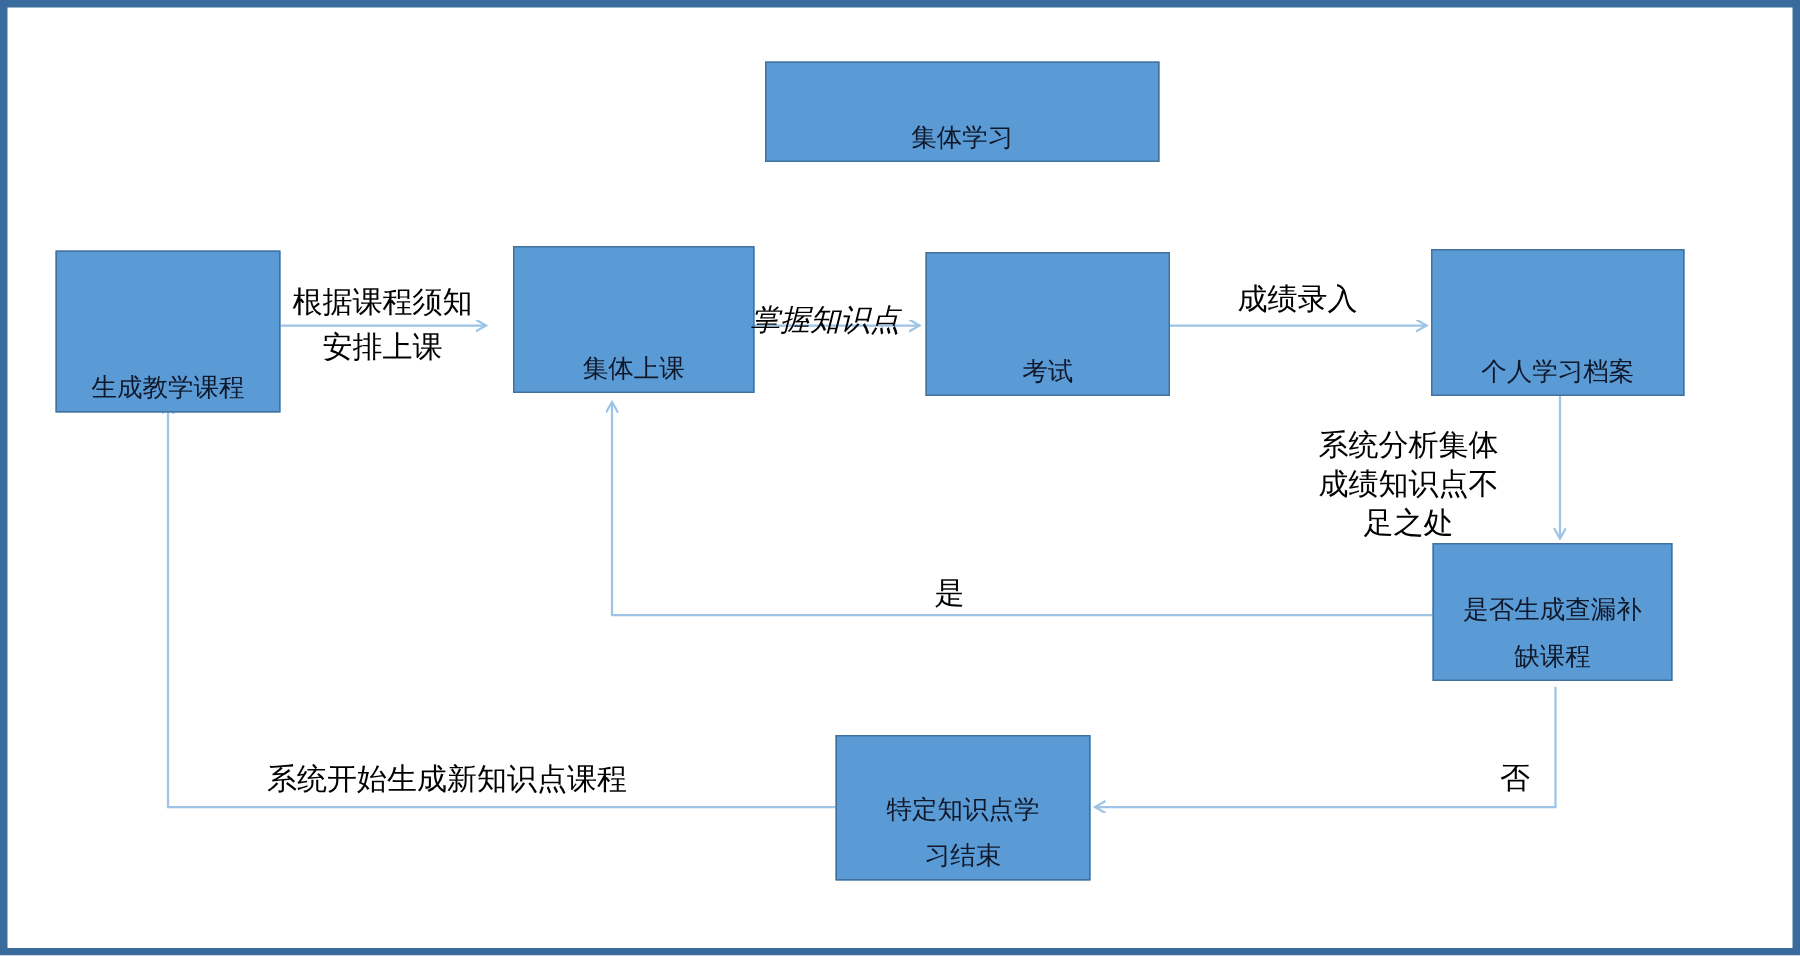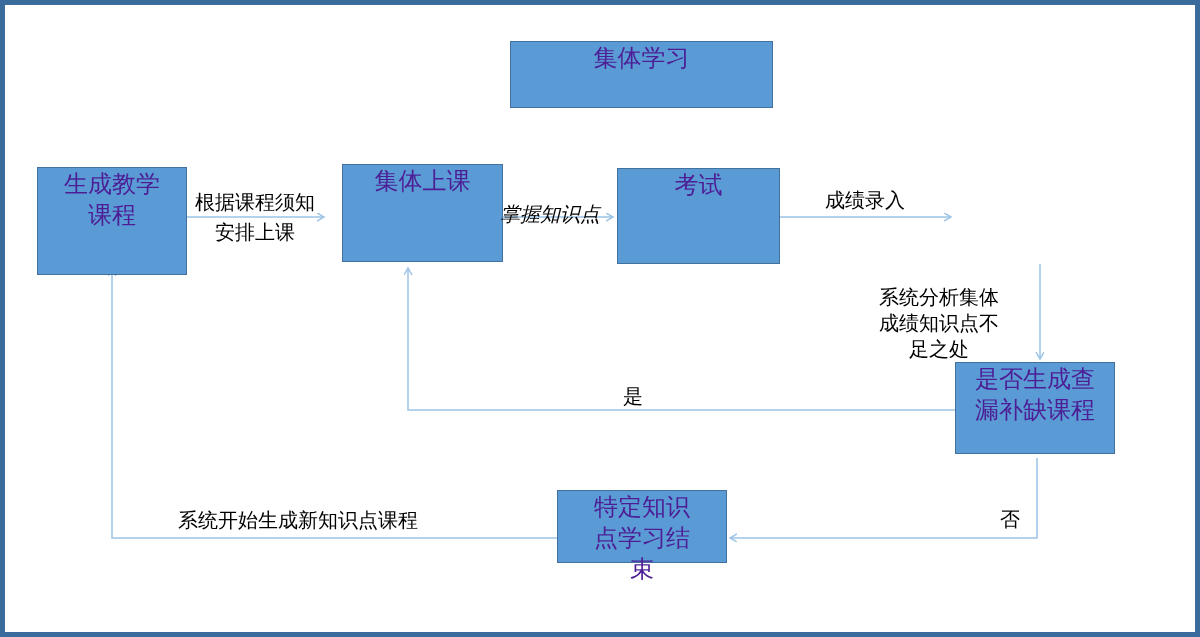--- a/index.html
+++ b/index.html
@@ -17,36 +17,36 @@
     position: absolute;
     left: 0; top: 0;
     width: 1190px; height: 627px;
     pointer-events: none;
   }
   .node {
     position: absolute;
     box-sizing: border-box;
     background: #5b9bd5;
     border: 1.5px solid #41719c;
-    color: #4c1d95;
-    font-size: 24px;
+    color: #0f172a;
+    font-size: 17px;
     line-height: 31px;
     display: flex;
-    align-items: flex-start;
+    align-items: flex-end;
     justify-content: center;
     text-align: center;
   }
   .node .inner { width: 100%; }
   #node-collective-learning { left: 505px; top: 36px;  width: 263px; height: 67px; }
   #node-generate-courses    { left: 32px;  top: 162px; width: 150px; height: 108px; padding: 0 17px; }
   #node-collective-class    { left: 321px; top: 159px; width: 161px; height: 98px; margin-left: 16px; }
   #node-exam                { left: 612px; top: 163px; width: 163px; height: 96px; }
   #node-personal-file       { left: 949px; top: 161px; width: 169px; height: 98px; }
   #node-gap-decision        { left: 950px; top: 357px; width: 160px; height: 92px; padding: 0 12px; }
-  #node-specific-end        { left: 552px; top: 485px; width: 170px; height: 73px; padding: 0 33px; }
+  #node-specific-end        { left: 552px; top: 485px; width: 170px; height: 97px; padding: 0 33px; }
 
   .edge-label {
     position: absolute;
     color: #000000;
     font-size: 20px;
     line-height: 30px;
     white-space: pre-line;
     text-align: center;
   }
   #lbl-arrange    { left: 250px; top: 212px; transform: translate(-50%,-50%); }
@@ -88,20 +88,23 @@
   </div>
 
   <div class="node" id="node-collective-class">
     <div class="inner">集体上课</div>
   </div>
 
   <div class="node" id="node-exam">
     <div class="inner">考试</div>
   </div>
 
+  <div class="node" id="node-personal-file">
+    <div class="inner">个人学习档案</div>
+  </div>
 
   <div class="node" id="node-gap-decision">
     <div class="inner">是否生成查漏补缺课程</div>
   </div>
 
   <div class="node" id="node-specific-end">
     <div class="inner">特定知识点学习结束</div>
   </div>
 
   <div class="edge-label" id="lbl-arrange">根据课程须知

